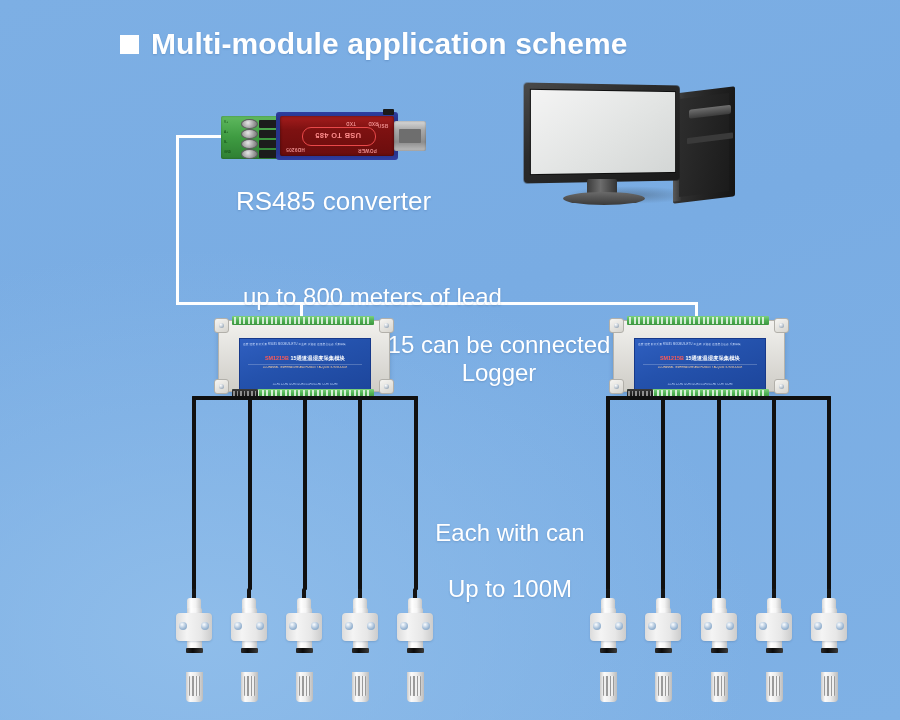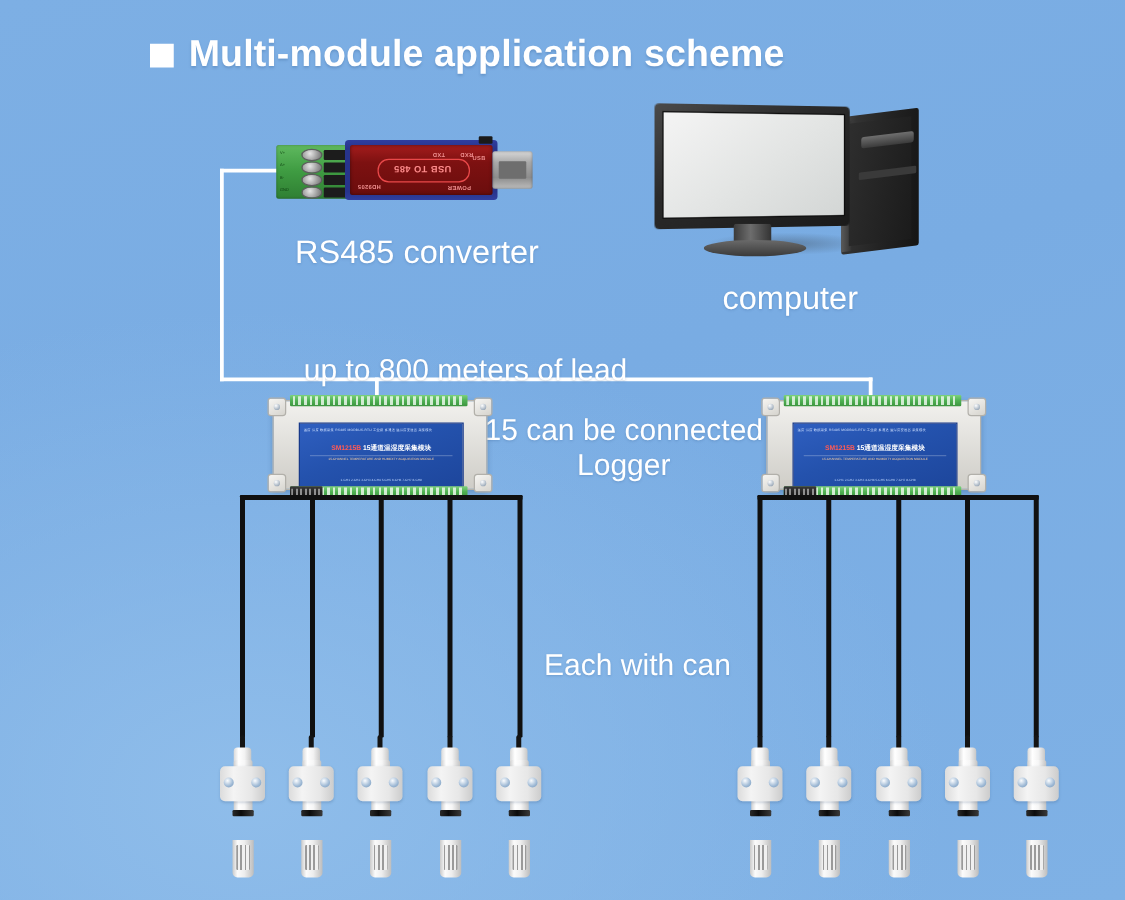--- a/index.html
+++ b/index.html
@@ -269,21 +269,20 @@
         <div class="slot"></div>
       </div>
     </div>
     <div class="bez">
       <div class="scr"></div>
     </div>
     <div class="neck"></div>
     <div class="base"></div>
   </div>
 
-  <div class="cap" style="left:578px;top:203px;font-size:26px;">computer</div>
 
   <div class="cap" style="left:243px;top:262px;">up to 800 meters of lead</div>
 
   <div class="cap c" style="left:383px;top:310px;width:232px;">15 can be connected</div>
   <div class="cap c" style="left:383px;top:338px;width:232px;">Logger</div>
 
   <div class="logger" style="left:218px;top:312px;">
     <div class="body">
       <div class="ear" style="left:-5px;top:-3px;"></div>
       <div class="ear" style="right:-5px;top:-3px;"></div>
@@ -333,20 +332,21 @@
       </div>
     <div class="strip bot">
         <div class="teeth"></div>
       </div>
     <div class="blk">
         <div class="teeth"></div>
       </div>
   </div>
 
   <div class="cap c" style="left:415px;top:498px;width:190px;">Each with can</div>
+  <div class="cap c" style="left:415px;top:554px;width:190px;">Up to 100M</div>
 
   <div class="wire" style="left:192px;top:396px;height:194px;"></div>
   <div class="wire" style="left:248px;top:396px;height:194px;"></div>
   <div class="wire" style="left:303px;top:396px;height:194px;"></div>
   <div class="wire" style="left:358px;top:396px;height:194px;"></div>
   <div class="wire" style="left:414px;top:396px;height:194px;"></div>
   <div class="wire" style="left:192px;top:396px;width:226px;height:4px;"></div>
 
   <div class="wire" style="left:606px;top:396px;height:194px;"></div>
   <div class="wire" style="left:661px;top:396px;height:194px;"></div>

